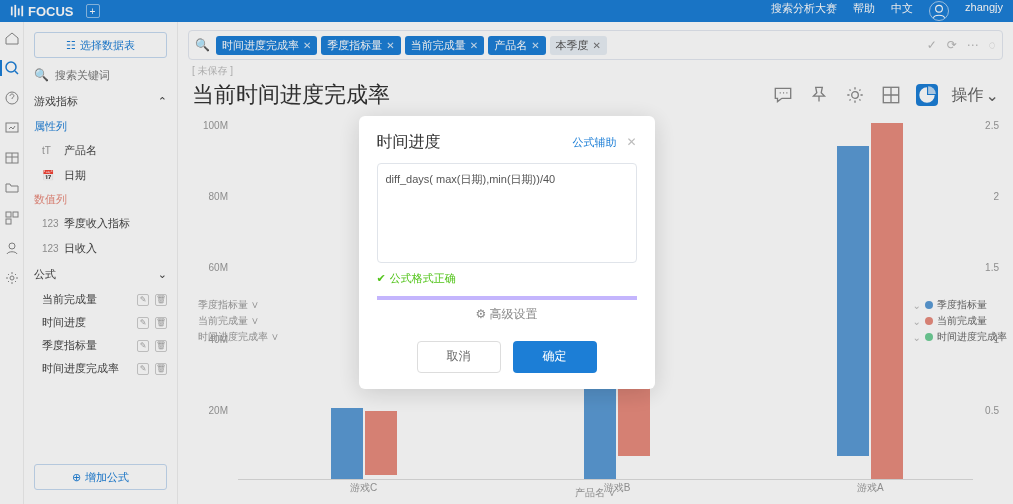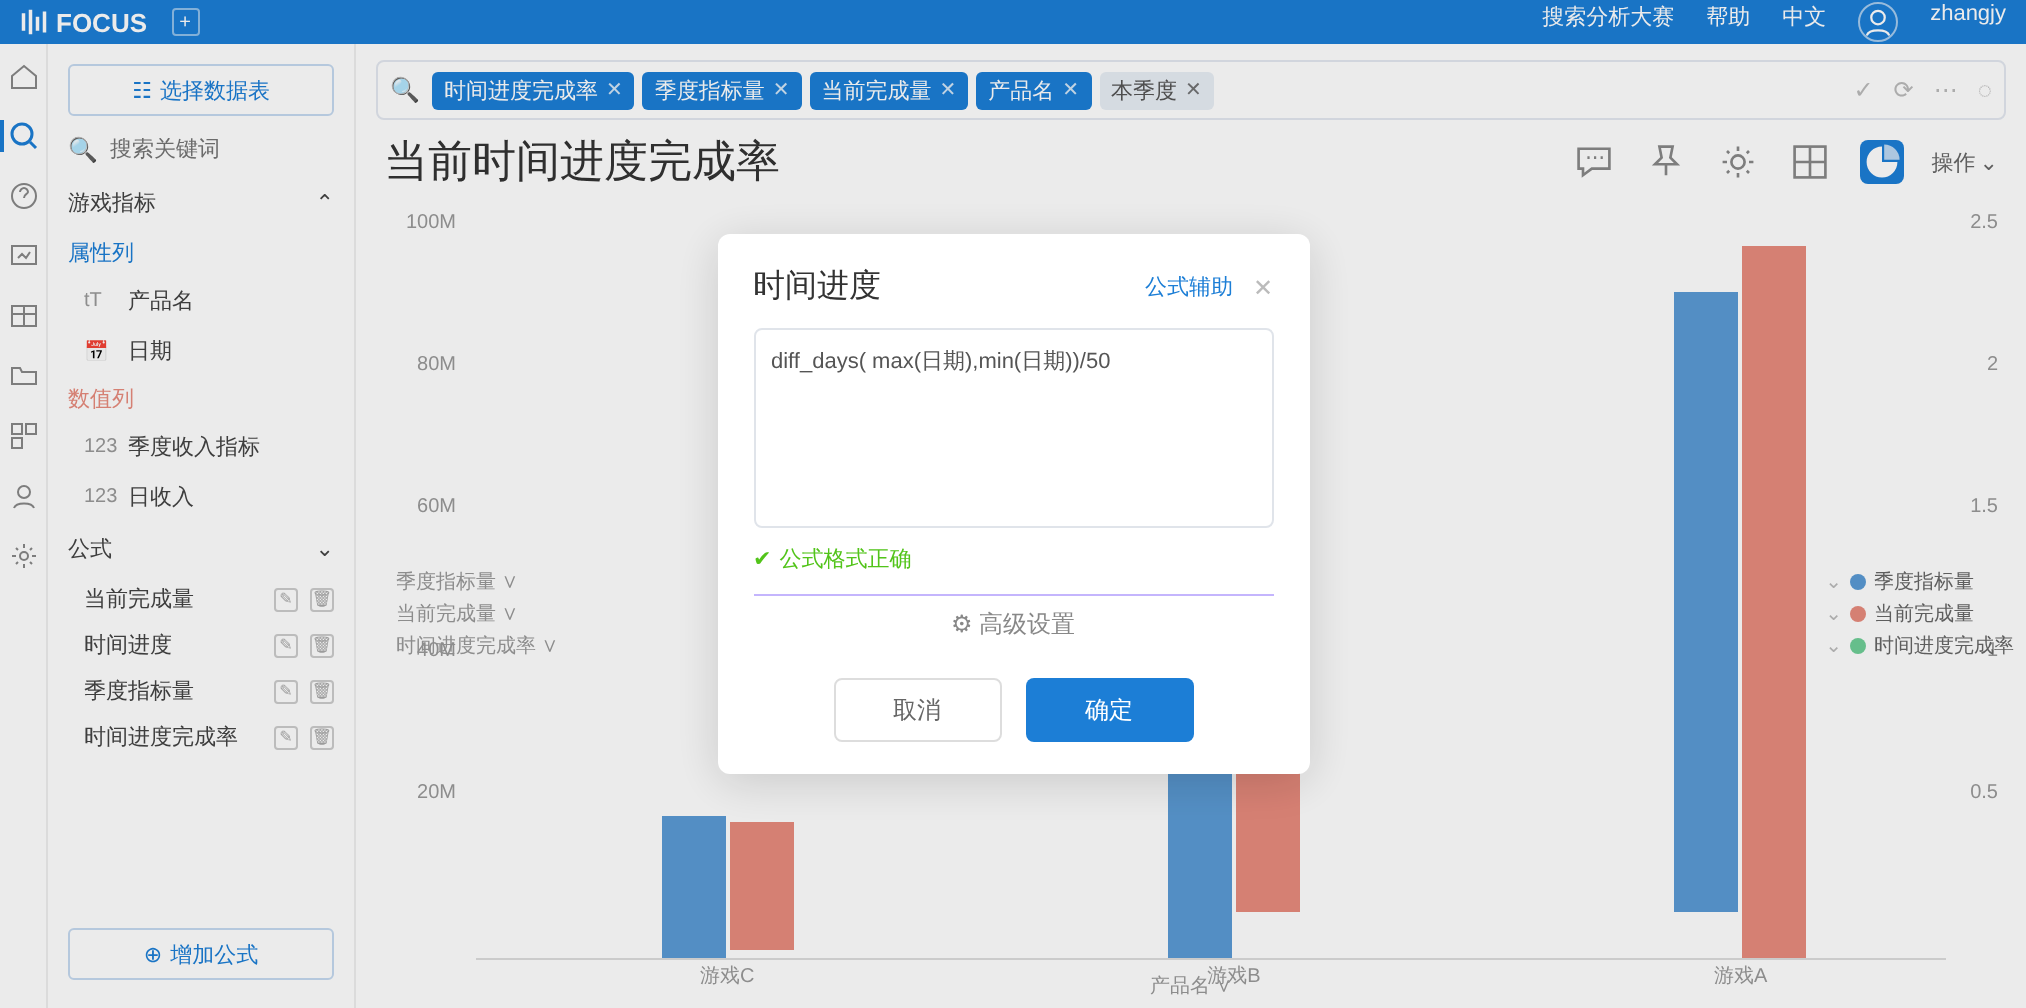--- a/index.html
+++ b/index.html
@@ -35,21 +35,21 @@
 .chip.g{background:#e8eef5;color:#555}
 .chip .x{font-size:10px;opacity:.8;cursor:pointer}
 .qright{margin-left:auto;display:flex;gap:10px;color:#bbb}
 .qright span{cursor:pointer}
 .crumb{padding:0 14px;font-size:10px;color:#bbb}
 .titlebar{padding:2px 14px 6px;display:flex;}
 .title{font-size:22px;font-weight:500}
 .tb-r{margin-left:auto;display:flex;align-items:center;gap:14px;color:#888}
 .tb-r .ico{width:22px;height:22px;display:flex;align-items:center;justify-content:center;cursor:pointer}
 .tb-r .pie{background:#1c7ed6;color:#fff;border-radius:4px}
-.op{font-size:11px;color:#666;display:flex;align-items:center;gap:2px;cursor:pointer}
+.op{font-size:16px;color:#666;display:flex;align-items:center;gap:2px;cursor:pointer}
 .chart{flex:1;position:relative;padding:0 20px 6px 60px}
 .ylab{position:absolute;left:50px;font-size:10px;color:#999;transform:translateX(-100%)}
 .y2lab{position:absolute;right:14px;font-size:10px;color:#999}
 .plot{position:absolute;left:60px;right:40px;top:4px;bottom:24px;border-bottom:1px solid #ddd}
 .grp{position:absolute;bottom:0;display:flex;gap:2px;align-items:center}
 .bar{width:32px}
 .b1{background:#5b9bd5}
 .b2{background:#e88b7d}
 .xl{position:absolute;bottom:-16px;font-size:10px;color:#999;width:100%;text-align:center}
 .xax{position:absolute;bottom:4px;left:0;right:0;text-align:center;font-size:10px;color:#999}
@@ -59,21 +59,21 @@
 .slab{position:absolute;left:20px;top:180px;font-size:10px;color:#999}
 .slab div{margin:2px 0}
 .overlay{position:fixed;inset:0;background:rgba(0,0,0,.08);display:flex;align-items:center;justify-content:center}
 .modal{width:296px;background:#fff;border-radius:6px;box-shadow:0 4px 24px rgba(0,0,0,.15);padding:16px 18px}
 .mh{display:flex;align-items:center;margin-bottom:10px}
 .mh h3{font-size:16px;font-weight:500}
 .mh .aux{margin-left:auto;color:#1c7ed6;font-size:11px;cursor:pointer}
 .mh .cl{margin-left:10px;color:#bbb;cursor:pointer;font-size:12px}
 .fbox{border:1px solid #e0e4ea;border-radius:4px;min-height:100px;padding:8px;font-size:11px;color:#555;margin-bottom:8px}
 .ok{color:#52c41a;font-size:11px;display:flex;align-items:center;gap:4px;margin-bottom:10px}
-.adv{text-align:center;color:#888;font-size:12px;padding:6px 0;border-top:1px solid #c4b5fd;margin-bottom:12px;cursor:pointer}
+.adv{text-align:center;color:#888;font-size:12px;padding:6px 0;border-top:4px solid #c4b5fd;margin-bottom:12px;cursor:pointer}
 .mbtn{display:flex;gap:12px;justify-content:center}
 .mbtn button{width:84px;height:32px;border-radius:4px;font-size:12px;cursor:pointer}
 .bc{background:#fff;border:1px solid #ddd;color:#666}
 .bp{background:#1c7ed6;border:none;color:#fff}
 svg{width:100%;height:100%}
 </style>
 </head>
 <body>
 
 <div class="top">
@@ -260,20 +260,21 @@
             <span class="x">✕</span>
           </span>
         </div>
       <div class="qright">
         <span>✓</span>
         <span>⟳</span>
         <span>⋯</span>
         <span>◌</span>
       </div>
     </div>
+    <div class="crumb">[ 未保存 ]</div>
     <div class="titlebar">
       <div class="title">当前时间进度完成率</div>
       <div class="tb-r">
         <span class="ico">
             <svg viewBox="0 0 20 20" fill="none" stroke="currentColor" stroke-width="1.2">
               <path d="M3 4h14v9H9l-4 3v-3H3z"></path>
               <path d="M7 8h1M10 8h1M13 8h1"></path>
             </svg>
           </span>
         <span class="ico">
@@ -361,21 +362,21 @@
   </div>
 </div>
 
 <div class="overlay">
   <div class="modal">
     <div class="mh">
       <h3>时间进度</h3>
       <span class="aux">公式辅助</span>
       <span class="cl">✕</span>
     </div>
-    <div class="fbox">diff_days( max(日期),min(日期))/50</div>
+    <div class="fbox">diff_days( max(日期),min(日期))/40</div>
     <div class="ok">
       <span>✔</span>
       <span>公式格式正确</span>
     </div>
     <div class="adv">
       <span>⚙</span>
       <span>高级设置</span>
     </div>
     <div class="mbtn">
       <button class="bc">取消</button>

